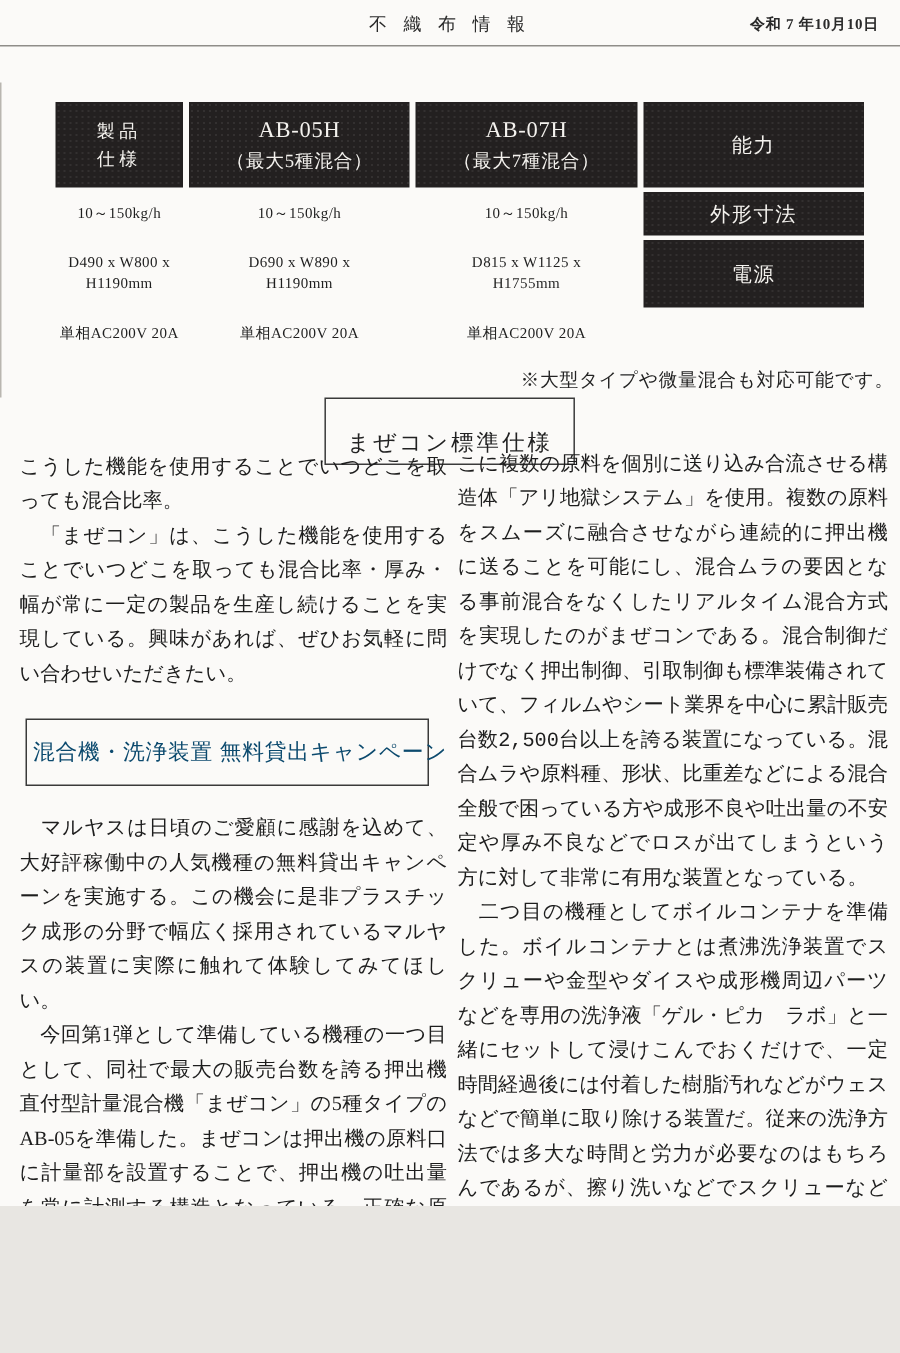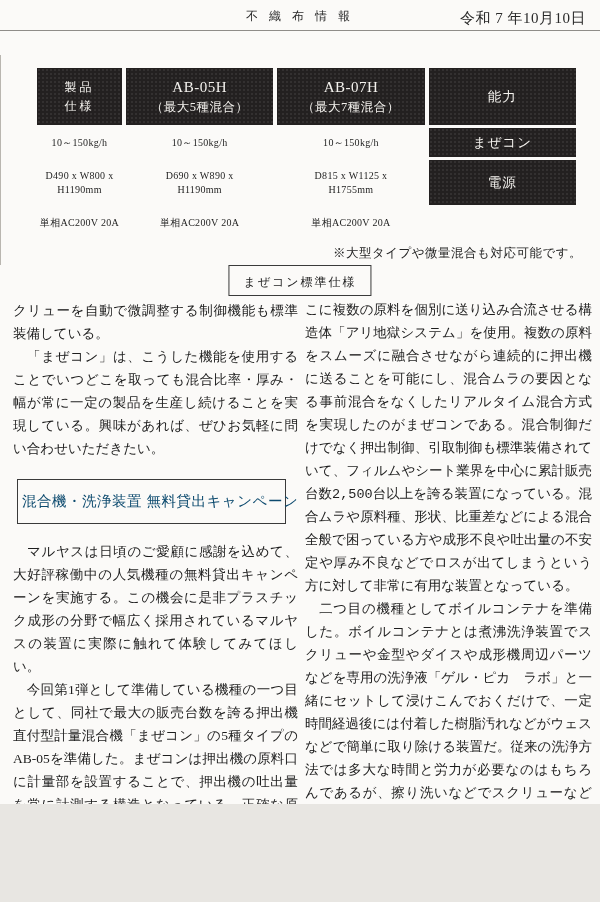--- a/index.html
+++ b/index.html
@@ -9,21 +9,21 @@
     font-family:"Liberation Serif","DejaVu Serif",serif;
     color:#1e1e1e;
   }
   
   .pg-title{
     position:absolute;top:8px;left:0;right:0;text-align:center;
     font-size:12px;letter-spacing:4px;color:#2a2a2a;
   }
   .pg-date{
     position:absolute;top:9px;right:14px;
-    font-size:15px;letter-spacing:0.5px;color:#2a2a2a;
+    font-size:10px;letter-spacing:0.5px;color:#2a2a2a;font-weight:bold;
   }
   .pg-rule{
     position:absolute;top:30px;left:0;right:0;height:0;
     border-top:1px solid #8f8d89;
   }
   .scan-edge{
     position:absolute;left:0;top:55px;width:1px;height:210px;
     background:#b9b6b0;
   }
   
@@ -44,28 +44,28 @@
     background-size:4px 4px;
     color:#f4f2ee;
   }
   .corner{font-size:12px;line-height:1.55;letter-spacing:3px;}
   .colhead .model{font-size:15px;letter-spacing:0.5px;line-height:1.2;margin-bottom:4px;}
   .colhead .sub{font-size:12.5px;letter-spacing:0.5px;line-height:1.2;}
   .rowlabel{font-size:13.5px;letter-spacing:1px;}
   .val{font-size:10px;line-height:1.35;letter-spacing:0.3px;}
   
   .tbl-note{
-    position:absolute;top:245px;left:37px;right:18px;
+    position:absolute;top:245px;left:37px;right:4px;
     text-align:right;font-size:12.5px;letter-spacing:0.5px;color:#242424;
   }
   .caption-box{
     position:absolute;top:265px;left:50%;transform:translateX(-50%);
-    border:1px solid #3a3a3a;padding:8px 14px 4px;
+    border:1px solid #3a3a3a;padding:20px 14px 4px;
     font-family:"Liberation Sans","DejaVu Sans",sans-serif;
-    font-size:12px;letter-spacing:2px;color:#222;white-space:nowrap;
+    font-size:15px;letter-spacing:2px;color:#222;white-space:nowrap;
     background:#fbfaf8;
   }
   
   .col{position:absolute;top:299px;}
   .col-left{left:13px;width:285px;}
   .col-right{left:305px;width:287px;font-family:Liberation Mono, monospace;}
   .col p{
     margin:0;font-size:13.5px;line-height:23px;
     text-align:justify;color:#1d1d1d;
   }
@@ -105,39 +105,39 @@
     <div class="cell dark colhead">
       <div class="model">AB-07H</div>
       <div class="sub">（最大7種混合）</div>
     </div>
 
     <div class="cell dark rowlabel">能力</div>
     <div class="cell val">10～150kg/h</div>
     <div class="cell val">10～150kg/h</div>
     <div class="cell val">10～150kg/h</div>
 
-    <div class="cell dark rowlabel">まぜコン</div>
+    <div class="cell dark rowlabel">外形寸法</div>
     <div class="cell val">D490 x W800 x
 H1190mm</div>
     <div class="cell val">D690 x W890 x
 H1190mm</div>
     <div class="cell val">D815 x W1125 x
 H1755mm</div>
 
     <div class="cell dark rowlabel">電源</div>
     <div class="cell val">単相AC200V 20A</div>
     <div class="cell val">単相AC200V 20A</div>
     <div class="cell val">単相AC200V 20A</div>
   </div>
 
   <div class="tbl-note">※大型タイプや微量混合も対応可能です。</div>
   <div class="caption-box">まぜコン標準仕様</div>
 
   <div class="col col-left">
-    <p>クリューを自動で微調整する制御機能も標準装備している。</p>
+    <p>こうした機能を使用することでいつどこを取っても混合比率。</p>
     <p>　「まぜコン」は、こうした機能を使用することでいつどこを取っても混合比率・厚み・幅が常に一定の製品を生産し続けることを実現している。興味があれば、ぜひお気軽に問い合わせいただきたい。</p>
     <div class="campaign-box">混合機・洗浄装置 無料貸出キャンペーン</div>
     <p>　マルヤスは日頃のご愛顧に感謝を込めて、大好評稼働中の人気機種の無料貸出キャンペーンを実施する。この機会に是非プラスチック成形の分野で幅広く採用されているマルヤスの装置に実際に触れて体験してみてほしい。</p>
     <p>　今回第1弾として準備している機種の一つ目として、同社で最大の販売台数を誇る押出機直付型計量混合機「まぜコン」の5種タイプのAB-05を準備した。まぜコンは押出機の原料口に計量部を設置することで、押出機の吐出量を常に計測する構造となっている。正確な原料混合を行うためには、リアルタイムで押出機の吐出量を常に把握する計測技術が必要である。そ</p>
   </div>
 
   <div class="col col-right">
     <p>こに複数の原料を個別に送り込み合流させる構造体「アリ地獄システム」を使用。複数の原料をスムーズに融合させながら連続的に押出機に送ることを可能にし、混合ムラの要因となる事前混合をなくしたリアルタイム混合方式を実現したのがまぜコンである。混合制御だけでなく押出制御、引取制御も標準装備されていて、フィルムやシート業界を中心に累計販売台数2,500台以上を誇る装置になっている。混合ムラや原料種、形状、比重差などによる混合全般で困っている方や成形不良や吐出量の不安定や厚み不良などでロスが出てしまうという方に対して非常に有用な装置となっている。</p>
     <p>　二つ目の機種としてボイルコンテナを準備した。ボイルコンテナとは煮沸洗浄装置でスクリューや金型やダイスや成形機周辺パーツなどを専用の洗浄液「ゲル・ピカ　ラボ」と一緒にセットして浸けこんでおくだけで、一定時間経過後には付着した樹脂汚れなどがウェスなどで簡単に取り除ける装置だ。従来の洗浄方法では多大な時間と労力が必要なのはもちろんであるが、擦り洗いなどでスクリューなどの洗浄対象物についてしまった傷が原因で生産中に異物が発生したり、洗浄する人によって洗浄結果が違</p>
   </div>

